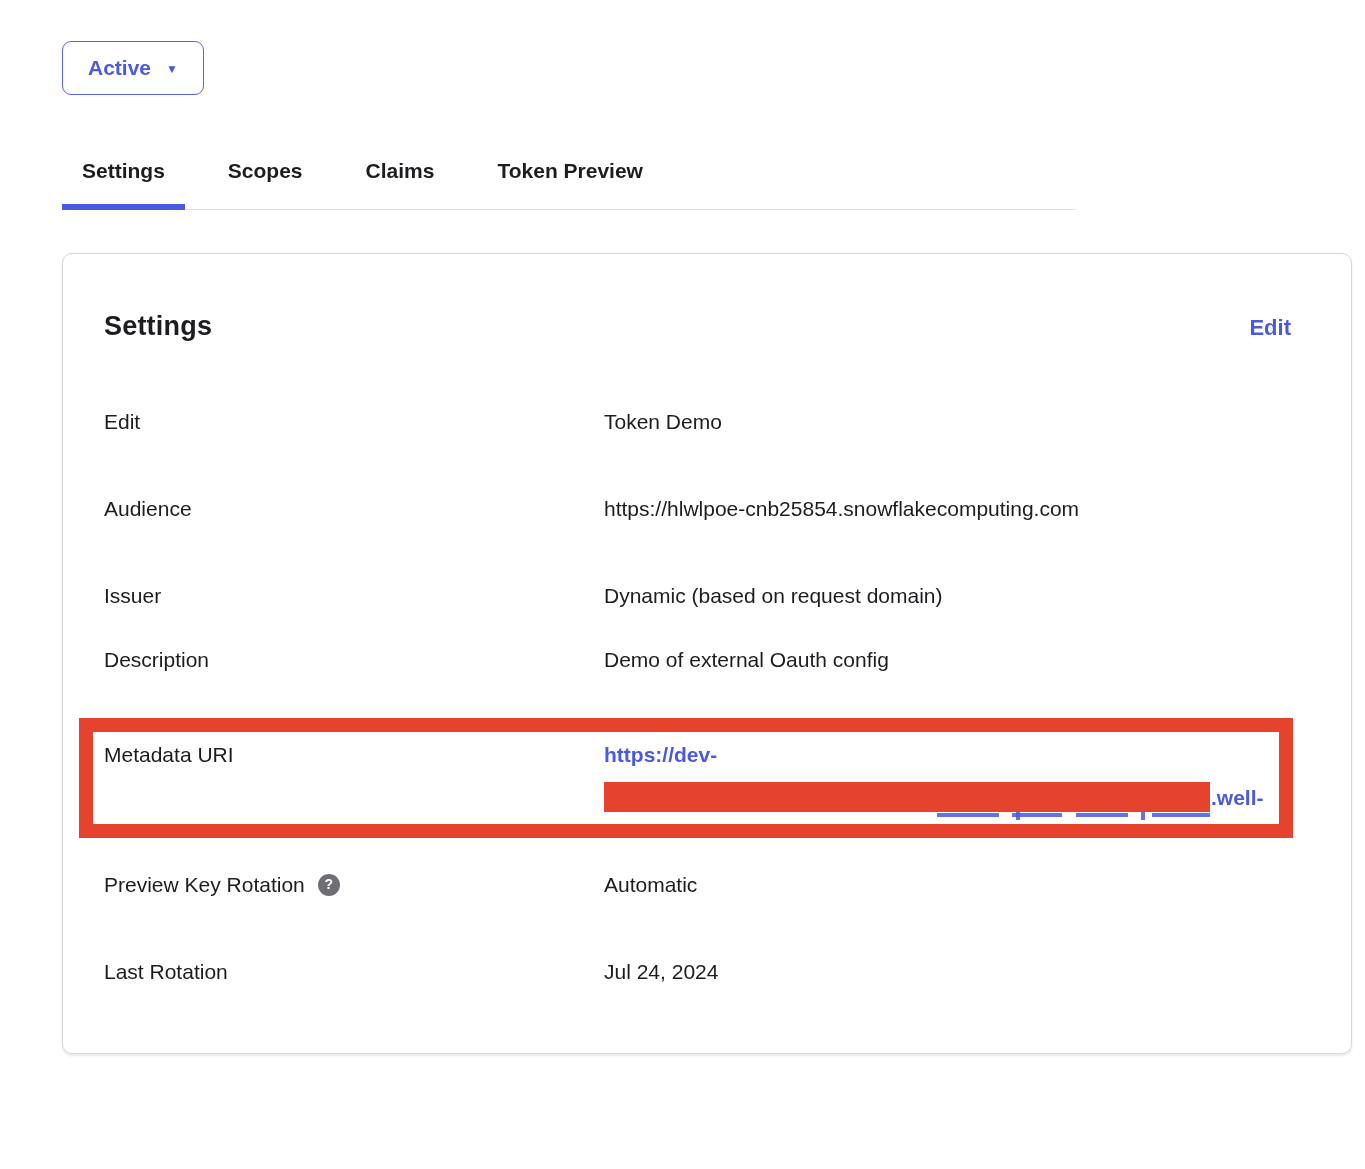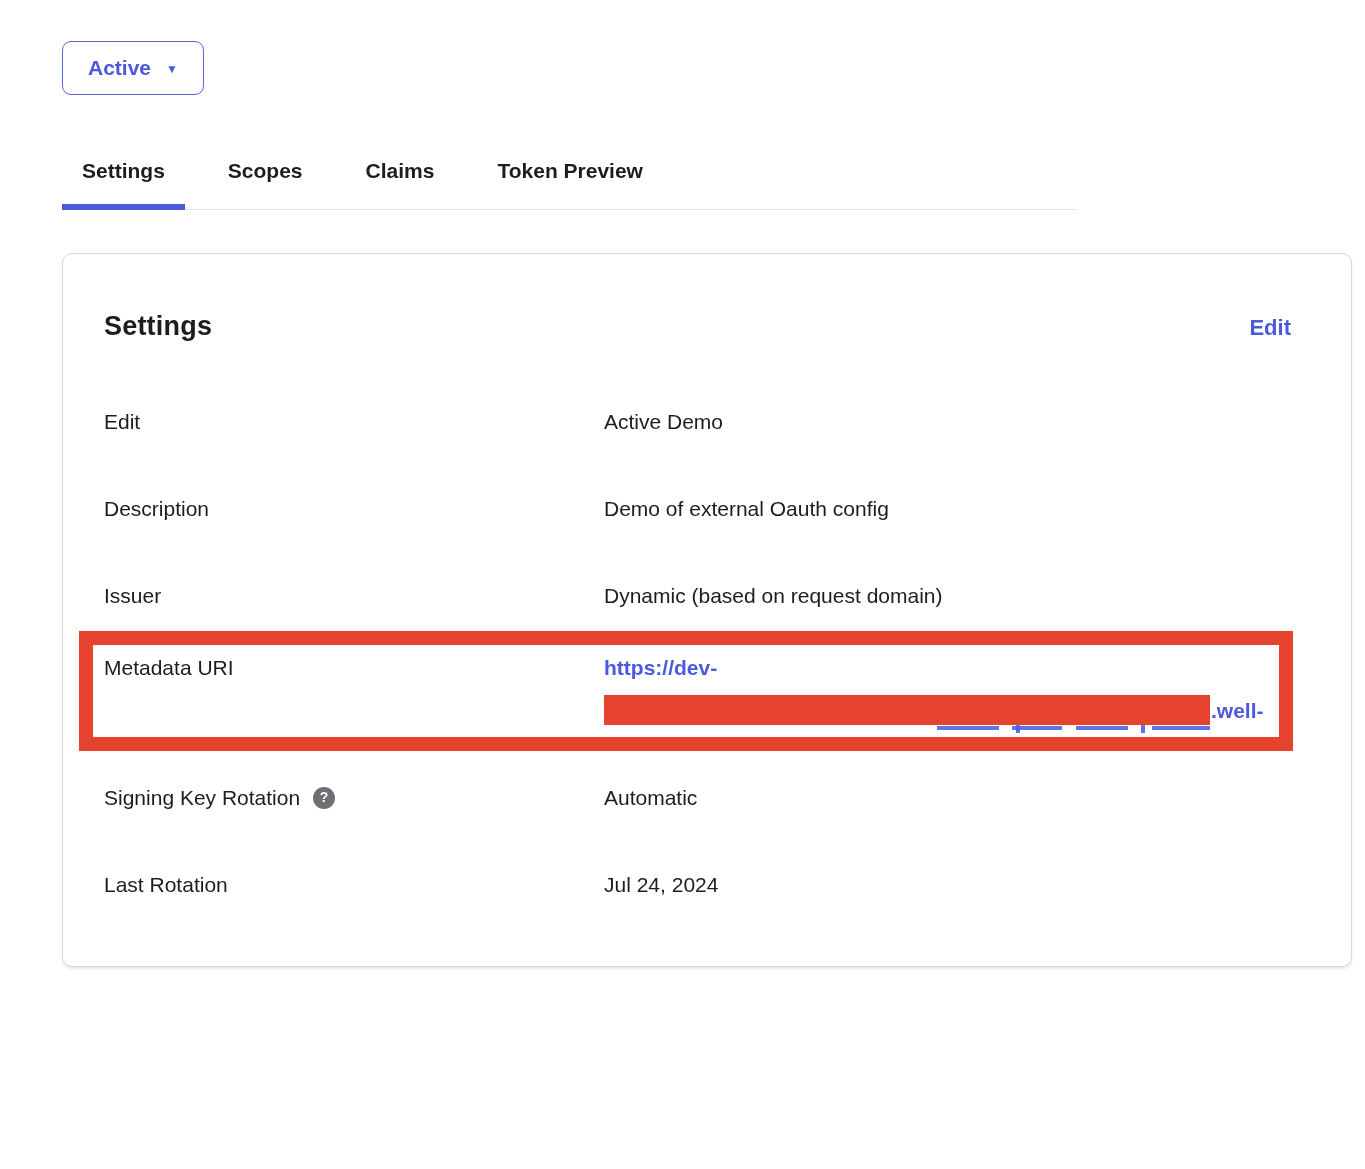--- a/index.html
+++ b/index.html
@@ -185,48 +185,52 @@
 
   <div class="card">
 
     <div class="card-header">
       <div class="card-title">Settings</div>
       <a class="edit-link">Edit</a>
     </div>
 
     <div class="row">
       <div class="label">Edit</div>
-      <div class="value">Active Demo</div>
-    </div>
-
-
-    <div class="row">
-      <div class="label">Description</div>
-      <div class="value">Demo of external Oauth config</div>
+      <div class="value">Token Demo</div>
+    </div>
+
+    <div class="row">
+      <div class="label">Audience</div>
+      <div class="value">https://hlwlpoe-cnb25854.snowflakecomputing.com</div>
     </div>
 
     <div class="row row-issuer">
       <div class="label">Issuer</div>
       <div class="value">Dynamic (based on request domain)</div>
+    </div>
+
+    <div class="row">
+      <div class="label">Description</div>
+      <div class="value">Demo of external Oauth config</div>
     </div>
 
     <div class="row row-metadata">
       <div class="annotation-box"></div>
       <div class="label">Metadata URI</div>
       <div class="value">
         <a class="uri-link">
           <span class="uri-line">https://dev-</span>
           <span class="uri-line"><span class="redaction"><span class="remnant rm1"></span><span class="remnant rm2"></span><span class="remnant rm3"></span><span class="remnant rm4"></span><span class="remnant rm5"></span><span class="remnant rm6"></span></span><span>.well-</span></span>
         </a>
       </div>
     </div>
 
     <div class="row">
       <div class="label">
-        <span>Signing Key Rotation</span>
+        <span>Preview Key Rotation</span>
         <span class="help-icon">?</span>
       </div>
       <div class="value">Automatic</div>
     </div>
 
     <div class="row row-last">
       <div class="label">Last Rotation</div>
       <div class="value">Jul 24, 2024</div>
     </div>
 

